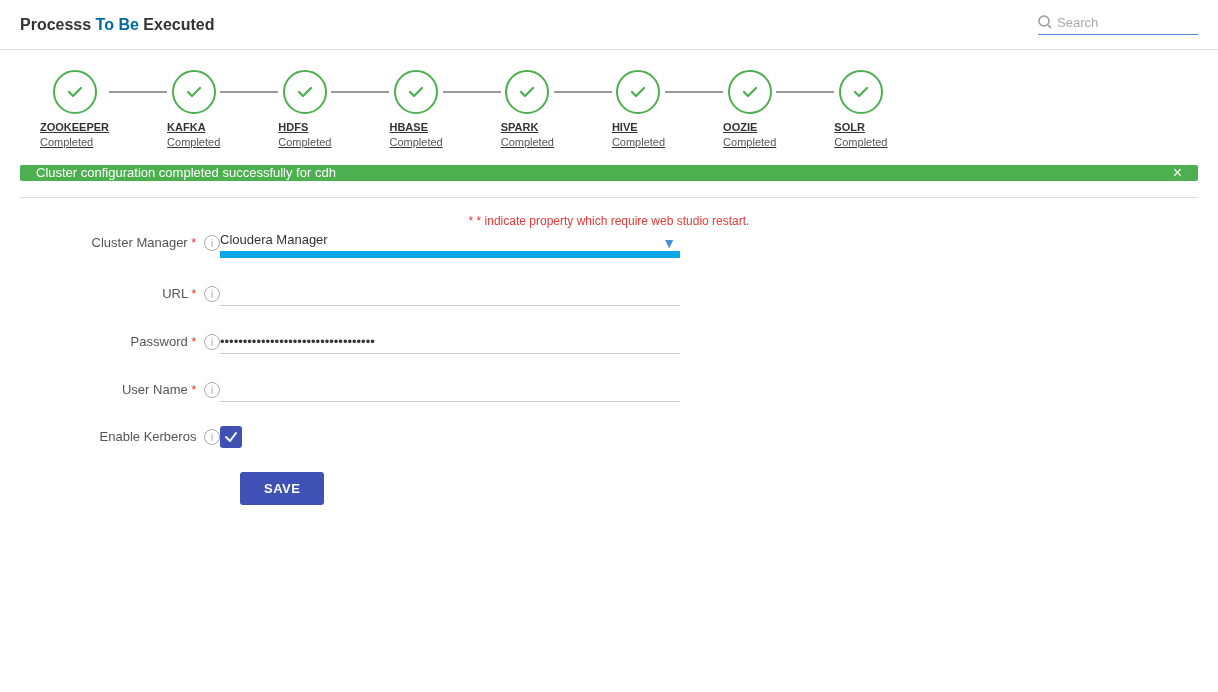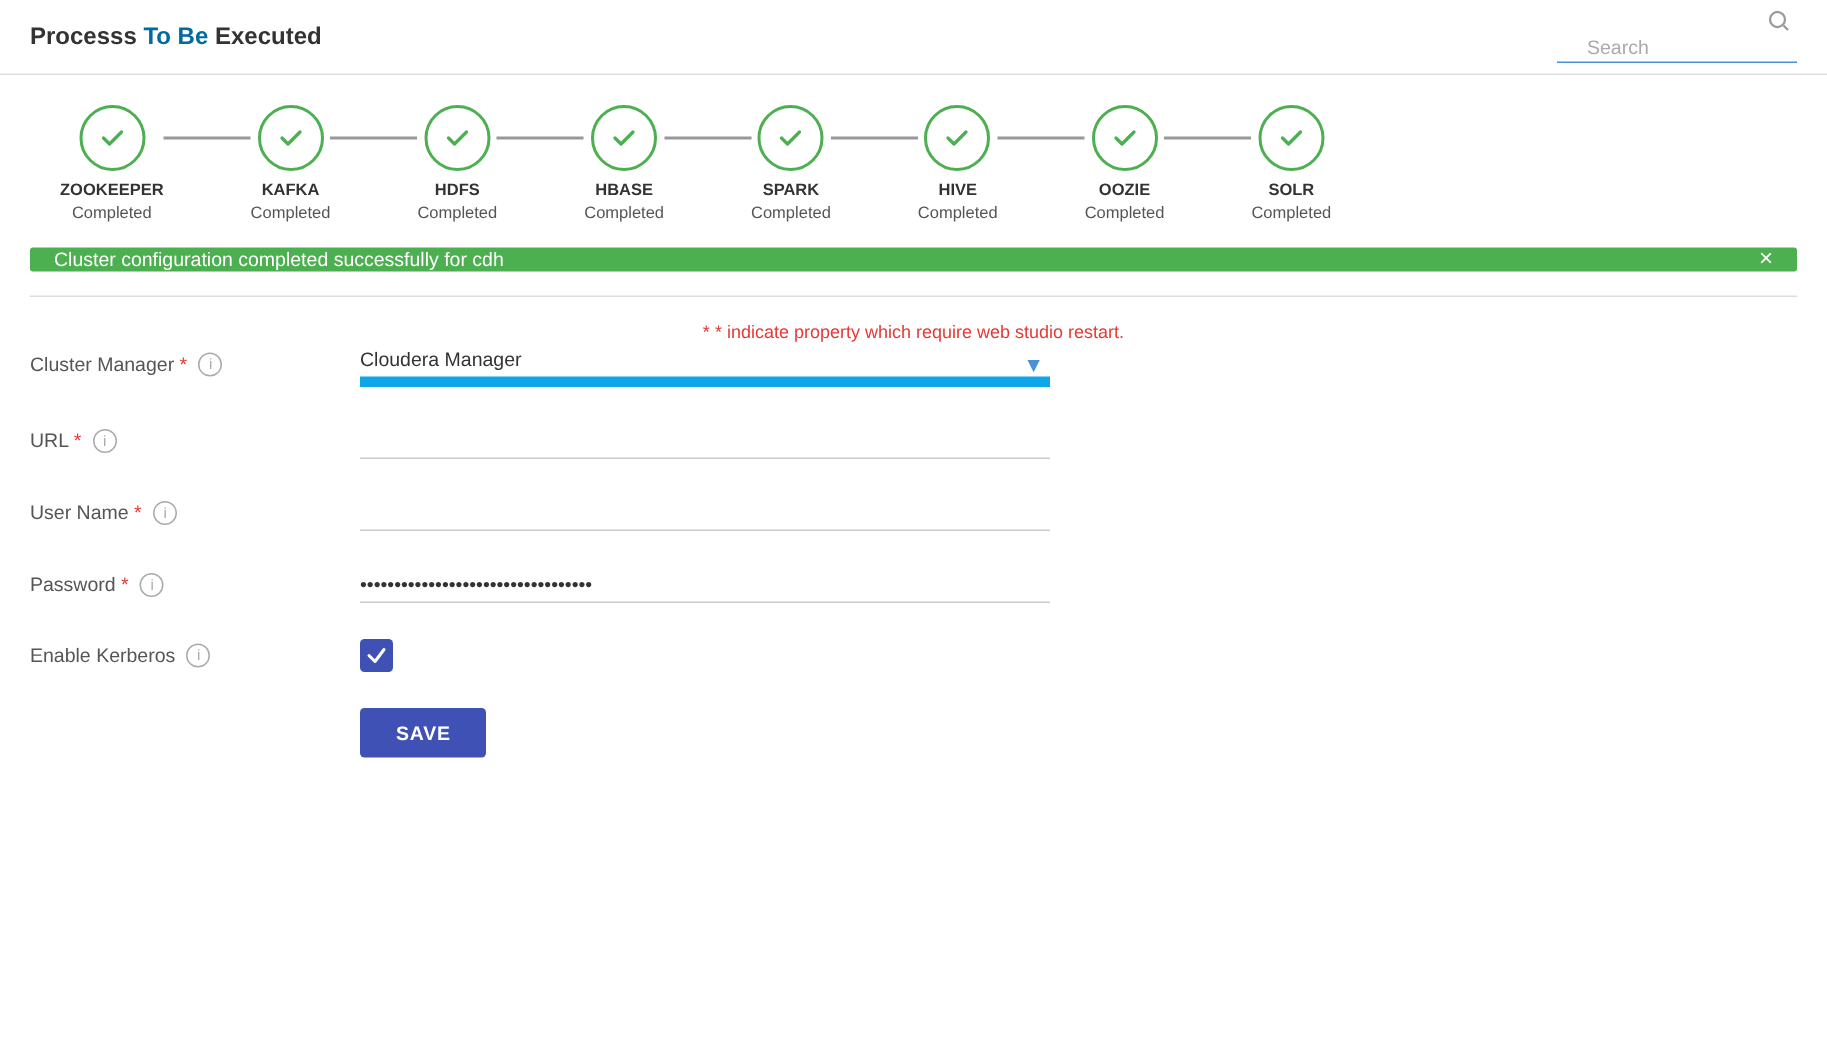--- a/index.html
+++ b/index.html
@@ -15,25 +15,24 @@
       height: 50px;
     }
     .header-title {
       font-size: 16px;
       font-weight: 600;
       color: #333;
     }
     .header-title span { color: #0369a1; }
     .search-container {
       display: flex;
-      align-items: flex-end;
+      align-items: flex-start;
       border-bottom: 1px solid #4a90d9;
       padding-bottom: 2px;
       width: 160px;
-      flex-direction: column;
     }
     .search-icon-wrap {
       color: #999;
       margin-right: 5px;
       font-size: 14px;
     }
     .search-input {
       border: none;
       outline: none;
       font-size: 13px;
@@ -56,24 +55,25 @@
       display: flex;
       align-items: center;
       justify-content: center;
       background: #fff;
       color: #4caf50;
       font-size: 18px;
       font-weight: bold;
     }
     .step-label {
       margin-top: 6px;
-      text-align: center;
+      text-align: left;
       font-size: 11px;
       line-height: 1.4;
       color: #333;
+      text-decoration: underline;
     }
     .step-label .step-name {
       font-weight: 600;
       font-size: 11px;
       text-transform: uppercase;
     }
     .step-label .step-status {
       font-size: 11px;
       color: #555;
     }
@@ -116,23 +116,23 @@
       font-size: 12px;
     }
     .hint-text span.asterisk { color: #e53935; }
 
     .form-row {
       display: flex;
       align-items: center;
       margin-bottom: 24px;
     }
     .form-label {
+      text-align: right;
       width: 200px;
       min-width: 200px;
-      margin-right: 20px;
       font-size: 13px;
       color: #555;
     }
     .form-label .required { color: #e53935; }
     .info-icon {
       display: inline-flex;
       align-items: center;
       justify-content: center;
       width: 16px;
       height: 16px;
@@ -389,32 +389,32 @@
   <div class="form-row">
     <div class="form-label">
       URL <span class="required">*</span>
       <span class="info-icon">i</span>
     </div>
     <input type="text" class="form-control url-value" style="color: rgb(74, 144, 217);">
   </div>
 
   <div class="form-row">
     <div class="form-label">
+      Password <span class="required">*</span>
+      <span class="info-icon">i</span>
+    </div>
+    <input type="password" class="form-control" value="password12345678901234567890123456" style="">
+  </div>
+
+  <div class="form-row">
+    <div class="form-label">
       User Name <span class="required">*</span>
       <span class="info-icon">i</span>
     </div>
     <input type="text" class="form-control" style="">
-  </div>
-
-  <div class="form-row">
-    <div class="form-label">
-      Password <span class="required">*</span>
-      <span class="info-icon">i</span>
-    </div>
-    <input type="password" class="form-control" value="password12345678901234567890123456" style="">
   </div>
 
 
   <div class="form-row">
     <div class="form-label">
       Enable Kerberos
       <span class="info-icon">i</span>
     </div>
     <div class="checkbox-styled">
       <svg viewBox="0 0 14 14" fill="none">

